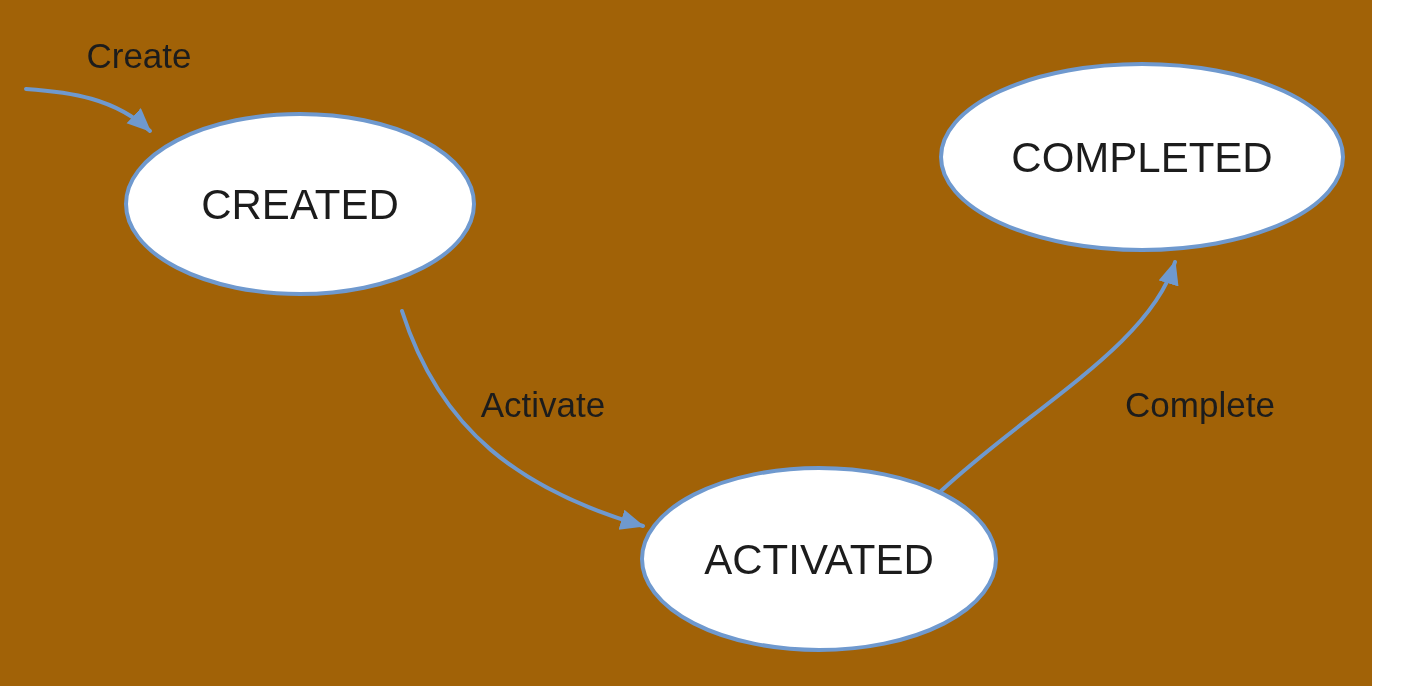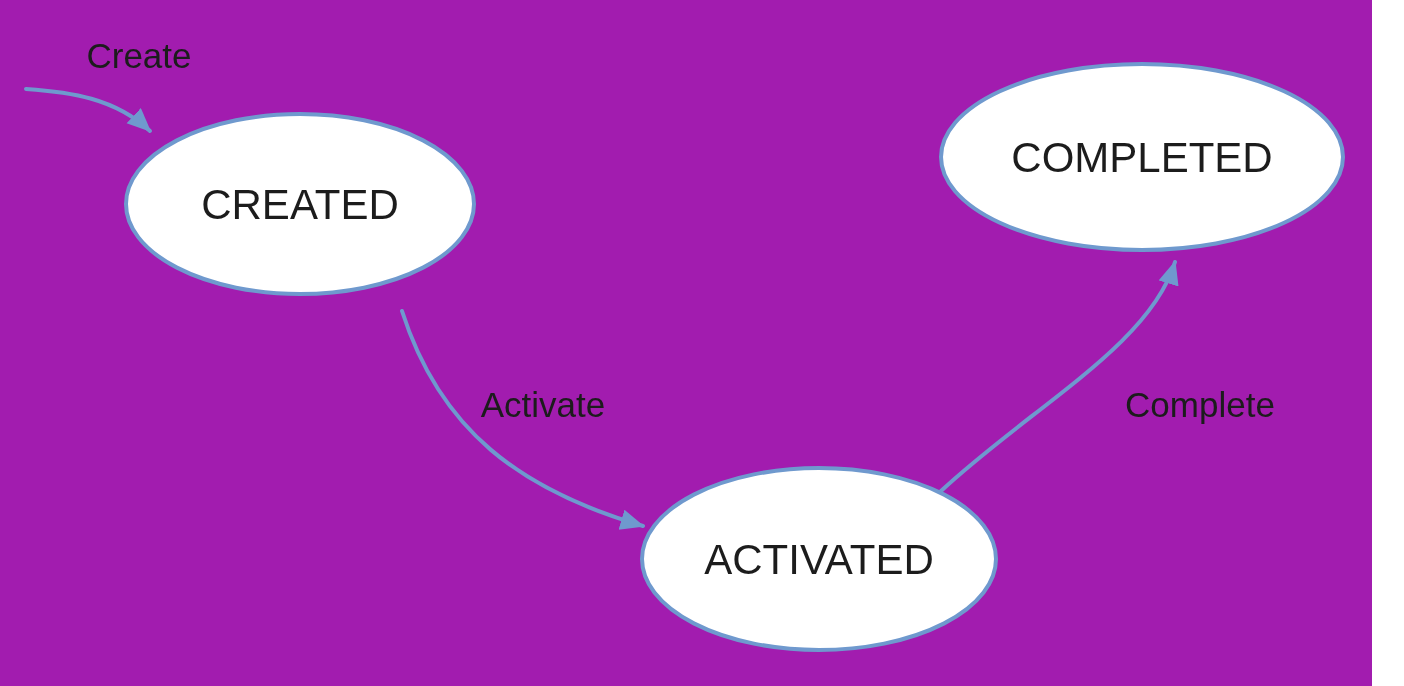--- a/index.html
+++ b/index.html
@@ -4,21 +4,21 @@
 <style>
   html, body {
     margin: 0;
     padding: 0;
     background: #ffffff;
   }
   .canvas {
     position: relative;
     width: 1372px;
     height: 686px;
-    background: #a21caf;
+    background: #a16207;
     overflow: hidden;
     font-family: "Liberation Sans", sans-serif;
   }
   svg { display: block; }
   .node-ellipse {
     fill: #ffffff;
     stroke: #6F99CE;
     stroke-width: 4;
   }
   .edge-path {

